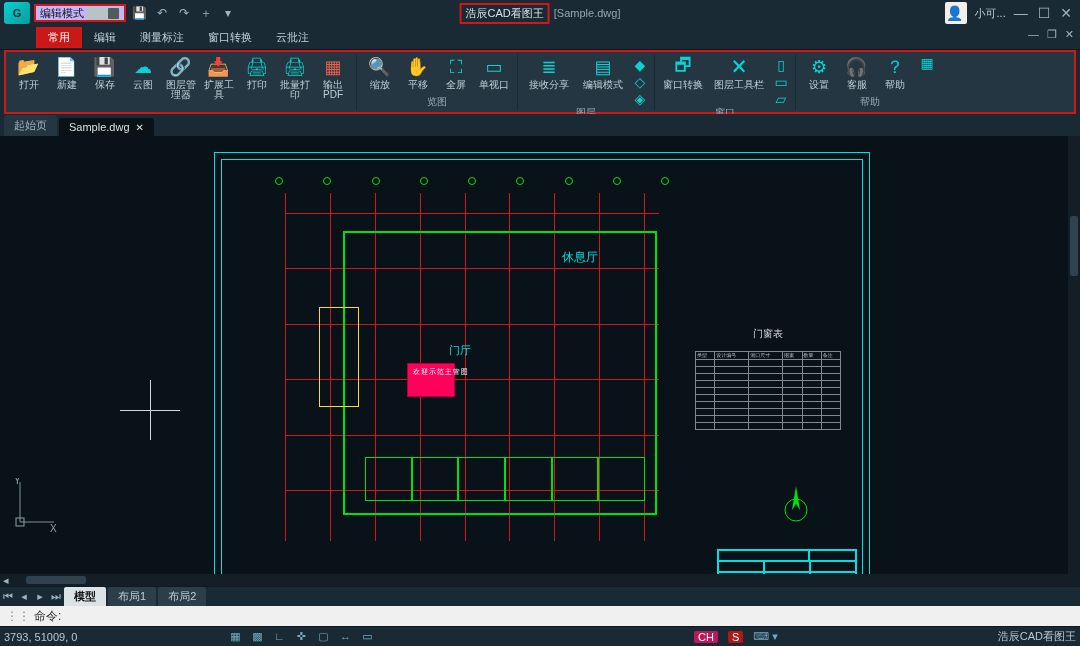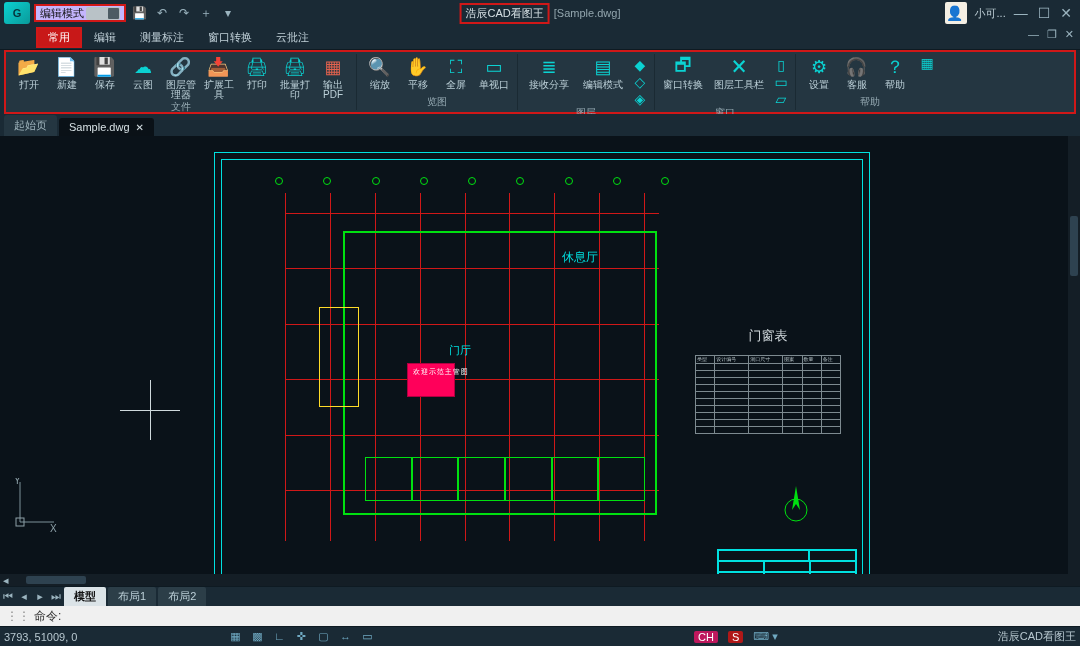--- a/index.html
+++ b/index.html
@@ -221,21 +221,21 @@
     background:#ff005a; border:1px solid #b00040;
   }
   .redlabel { position:absolute; left:198px; top:214px; font-size:7px; color:#fff; letter-spacing:-0.5px; white-space:nowrap; }
   .yellowband {
     position:absolute; left:104px; top:154px; width:40px; height:100px;
     border:1px solid #ffdc28;
   }
   .table-block {
     position:absolute; right:28px; top:174px; width:146px; height:106px;
   }
-  .table-title { text-align:center; color:#d0d8dc; font-size:13px; margin-bottom:10px; }
+  .table-title { text-align:center; color:#d0d8dc; font-size:10px; margin-bottom:10px; }
   .mini-table {
     width:100%; border-collapse:collapse;
   }
   .mini-table td {
     border:1px solid #7d8a90; height:7px; font-size:5px; color:#b0bcc0;
     padding:0 1px; line-height:7px; overflow:hidden;
   }
   .north {
     position:absolute; right:60px; bottom:88px; width:28px; height:44px;
     border:1px solid transparent;
@@ -368,21 +368,20 @@
         </div>
       <div class="tool">
           <div class="ico">🖨</div>
           <div class="lbl">批量打印</div>
         </div>
       <div class="tool">
           <div class="ico" style="color:#e2624e">▦</div>
           <div class="lbl">输出PDF</div>
         </div>
     </div>
-    <div class="group-label">文件</div>
   </div>
 
   <div class="ribbon-group">
     <div class="ribbon-row">
       <div class="tool">
           <div class="ico">🔍</div>
           <div class="lbl">缩放</div>
         </div>
       <div class="tool">
           <div class="ico">✋</div>

